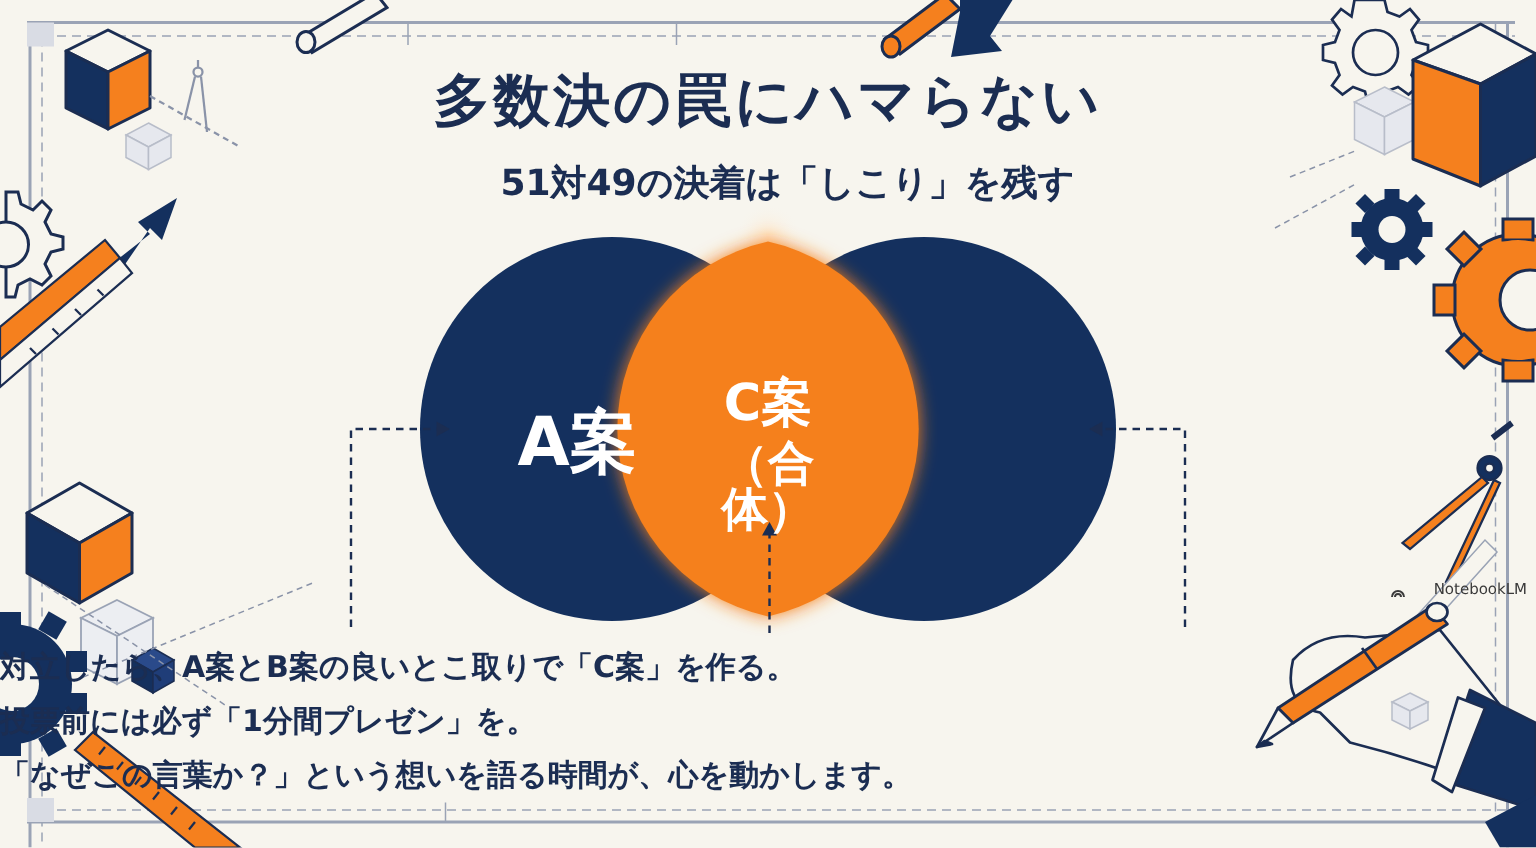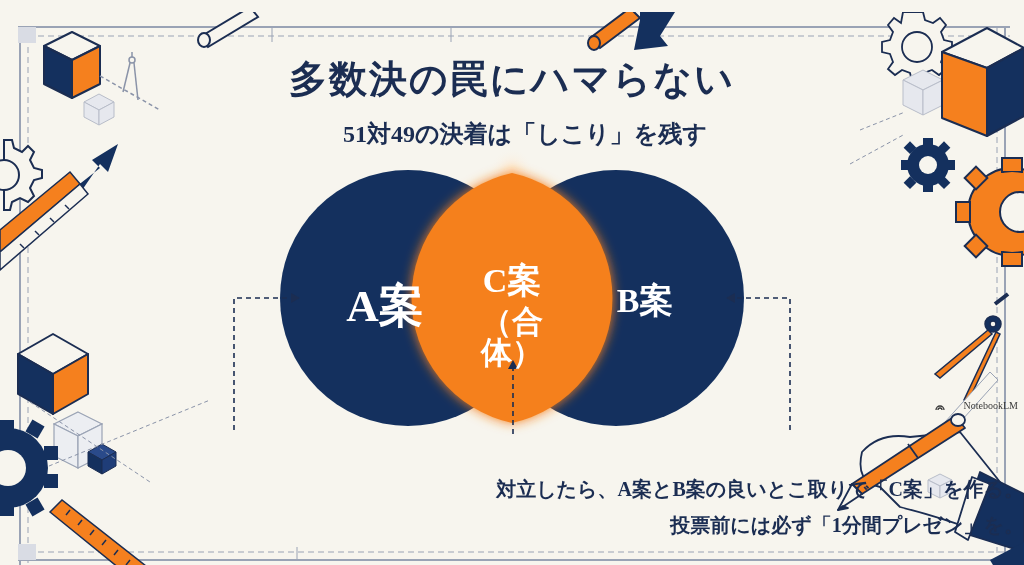--- a/index.html
+++ b/index.html
@@ -2,42 +2,42 @@
 <html><head>
 <meta charset="utf-8">
 <style>
   html, body { margin: 0; padding: 0; }
   body {
     width: 1024px; height: 565px; overflow: hidden;
     background: #f7f5ee;
     font-family: "DejaVu Sans", "Liberation Sans", sans-serif;
     position: relative;
   }
-  .slide { position: absolute; left: 0; top: 12px; width: 1024px; height: 403px; font-family: Liberation Serif, serif; }
+  .slide { position: absolute; left: 0; top: 0; width: 1024px; height: 403px; }
   .deco { position: absolute; left: 0; top: 0; width: 1024px; height: 565px; pointer-events: none; }
   .title {
     position: absolute; left: 0; width: 1024px; top: 48px;
     text-align: center; color: #1b2d52; font-weight: bold;
     font-size: 38px; letter-spacing: 2px; line-height: 1;
   }
   .subtitle {
     position: absolute; left: 0; width: 1024px; top: 110px;
     text-align: center; color: #1b2d52; font-weight: bold;
     font-size: 24px; line-height: 1; margin-left: 13px;
   }
   .venn-label {
     position: absolute; color: #ffffff; font-weight: bold; text-align: center; line-height: 1;
   }
   .label-a { left: 340px; top: 272px; width: 90px; font-size: 45px; }
   .label-b { left: 600px; top: 272px; width: 90px; font-size: 34px; }
   .label-c { left: 452px; top: 252px; width: 120px; font-size: 34px; }
   .label-c-sub { left: 452px; top: 294px; width: 120px; font-size: 31px; }
   .body-text {
-    position: absolute; left: 0; width: 1024px; text-align: right;
-    color: #1b2d52; font-weight: bold; font-size: 20px; line-height: 1; margin-top: 33px;
+    position: absolute; left: 0; width: 1024px; text-align: left;
+    color: #1b2d52; font-weight: bold; font-size: 20px; line-height: 1;
   }
   .line1 { top: 434px; }
   .line2 { top: 470px; }
   .line3 { top: 506px; }
   .watermark {
     position: absolute; right: 6px; bottom: 4px; font-size: 10px; color: #3a3a3a;
     display: flex; align-items: center; gap: 19px;
   }
 </style>
 </head>
@@ -270,26 +270,26 @@
       <polyline points="790,418 790,286 734,286"></polyline>
     </g>
     <polygon points="726,286 735,281 735,291" fill="#1b2d52"></polygon>
     <g stroke="#1b2d52" stroke-width="1.6" fill="none" stroke-dasharray="5 4">
       <line x1="513" y1="422" x2="513" y2="356"></line>
     </g>
     <polygon points="513,348 508,357 518,357" fill="#1b2d52"></polygon>
   </svg>
 
   <div class="venn-label label-a">A案</div>
-  <div class="venn-label label-b">B案</div>
   <div class="venn-label label-c">C案</div>
   <div class="venn-label label-c-sub">（合体）</div>
 
   <div class="body-text line1">対立したら、A案とB案の良いとこ取りで「C案」を作る。</div>
   <div class="body-text line2">投票前には必ず「1分間プレゼン」を。</div>
+  <div class="body-text line3">「なぜこの言葉か？」という想いを語る時間が、心を動かします。</div>
 
   <div class="watermark">
     <svg width="10" height="8" viewBox="0 0 10 8">
       <path d="M1,8 A4,4 0 0 1 9,8" stroke="#3a3a3a" stroke-width="1.3" fill="none"></path>
       <path d="M3,8 A2,2 0 0 1 7,8" stroke="#3a3a3a" stroke-width="1.3" fill="none"></path>
     </svg>
     <span>NotebookLM</span>
   </div>
 </div>
 

